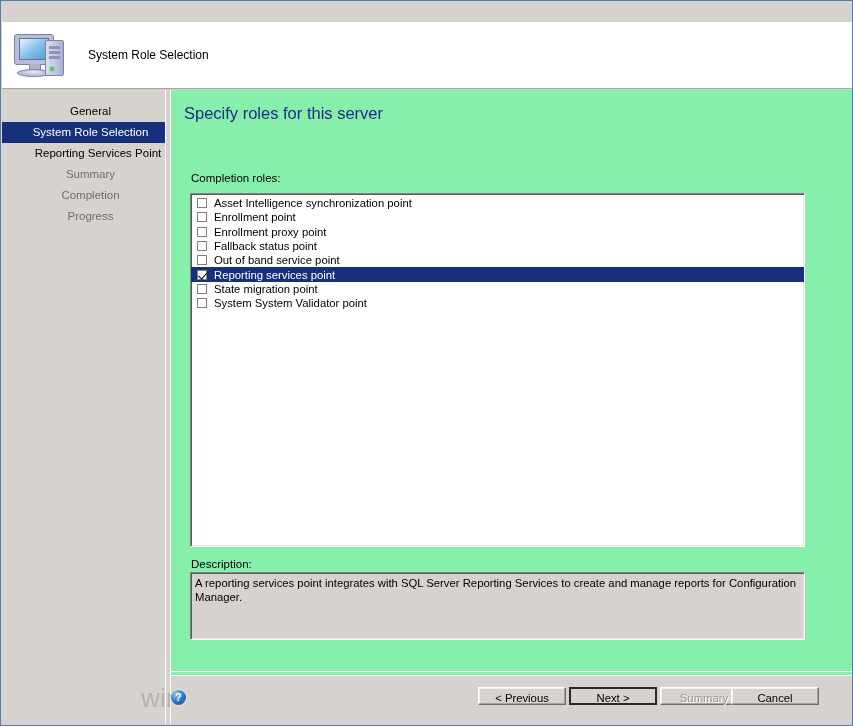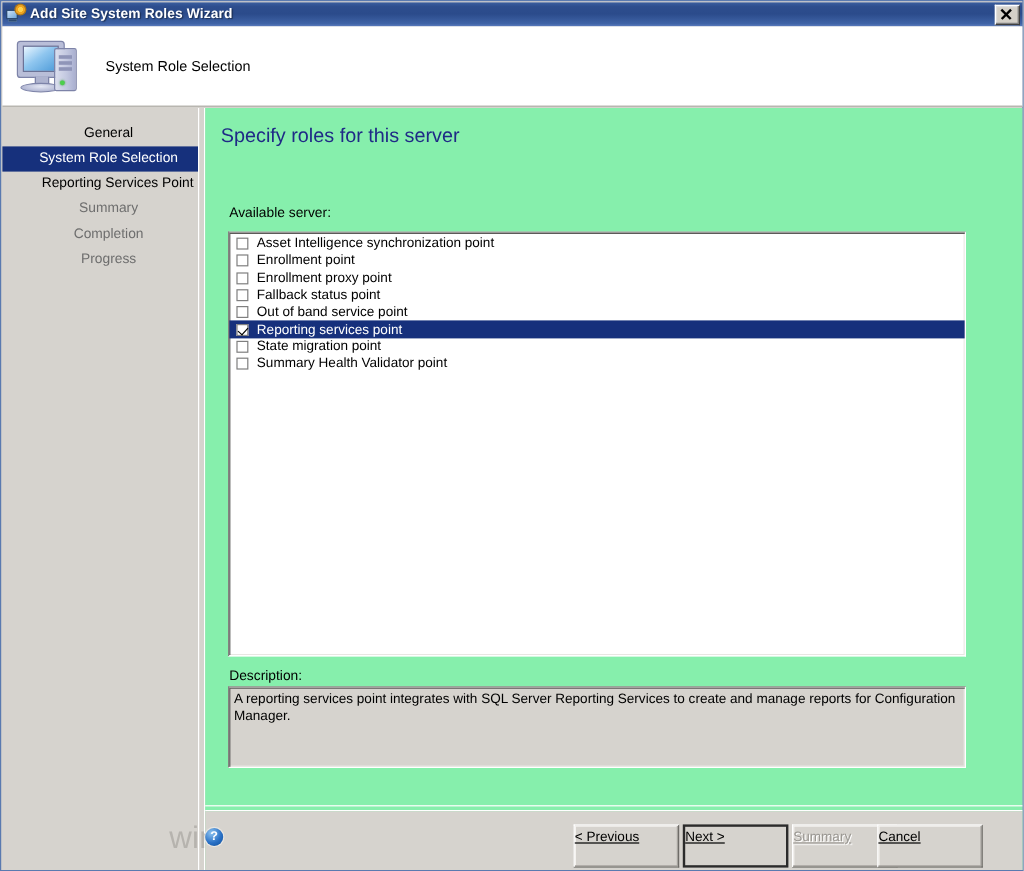--- a/index.html
+++ b/index.html
@@ -356,63 +356,49 @@
     left: 140px; top: 682px;
     font-size: 26px;
     color: #b6b3ae;
     white-space: nowrap;
     letter-spacing: 0.2px;
     pointer-events: none;
   }
   .wbtn {
     position: absolute;
     top: 11px;
-    height: 36px;
+    height: 18px;
     background: #d6d3ce;
     border: 1px solid;
     border-color: #ffffff #6e6c68 #6e6c68 #ffffff;
     box-shadow: inset -1px -1px 0 #a6a39e, inset 1px 1px 0 #f4f2ef;
     font-family: "Liberation Sans", sans-serif;
     font-size: 11.3px;
     color: #000000;
+    text-align: center;
     line-height: 20px;
     cursor: default;
     box-sizing: border-box;
-    text-decoration: underline;
   }
   .wbtn.default {
     border: 2px solid #2b2b2b;
     line-height: 18px;
     box-shadow: none;
   }
   .wbtn.disabled { color: #9a9792; text-shadow: 1px 1px 0 #ffffff; }
   #btn-previous { left: 307px; width: 88px; }
   #btn-next     { left: 398px; width: 88px; }
   #btn-summary  { left: 489px; width: 88px; }
   #btn-cancel   { left: 560px; width: 88px; }
 </style>
 </head>
 <body>
 
 <div class="window">
 
-  <div class="titlebar">
-    <div class="title-icon">
-      <div class="mon"></div>
-      <div class="base"></div>
-      <div class="gear"></div>
-    </div>
-    <div class="title-text">Add Site System Roles Wizard</div>
-    <div class="title-buttons">
-      <div class="btn-close">
-        <div class="x1"></div>
-          <div class="x2"></div>
-      </div>
-    </div>
-  </div>
 
   <div class="header">
     <div class="header-icon">
       <div class="pc-monitor">
           <div class="pc-screen"></div>
         </div>
       <div class="pc-neck"></div>
       <div class="pc-stand"></div>
       <div class="pc-tower">
         <div class="pc-bay" style="top:5px;"></div>
@@ -430,21 +416,21 @@
     <div class="side-item sub">Reporting Services Point</div>
     <div class="side-item dim">Summary</div>
     <div class="side-item dim">Completion</div>
     <div class="side-item dim">Progress</div>
   </div>
   <div class="v-divider"></div>
   <div class="v-divider2"></div>
 
   <div class="content">
     <div class="page-title">Specify roles for this server</div>
-    <div class="label-available">Available server:</div>
+    <div class="label-available">Completion roles:</div>
 
     <div class="listbox">
       <div class="role-row">
         <span class="cbox"></span>
         <span>Asset Intelligence synchronization point</span>
       </div>
       <div class="role-row">
         <span class="cbox"></span>
         <span>Enrollment point</span>
       </div>
@@ -463,21 +449,21 @@
       <div class="role-row selected">
         <span class="cbox checked"></span>
         <span>Reporting services point</span>
       </div>
       <div class="role-row">
         <span class="cbox"></span>
         <span>State migration point</span>
       </div>
       <div class="role-row">
         <span class="cbox"></span>
-        <span>Summary Health Validator point</span>
+        <span>System System Validator point</span>
       </div>
     </div>
 
     <div class="label-description">Description:</div>
     <div class="descbox">A reporting services point integrates with SQL Server Reporting Services to create and manage reports for Configuration Manager.</div>
   </div>
 
   <div class="hr-top"></div>
   <div class="hr-bottom"></div>
   <div class="watermark">windows-noob.com</div>

